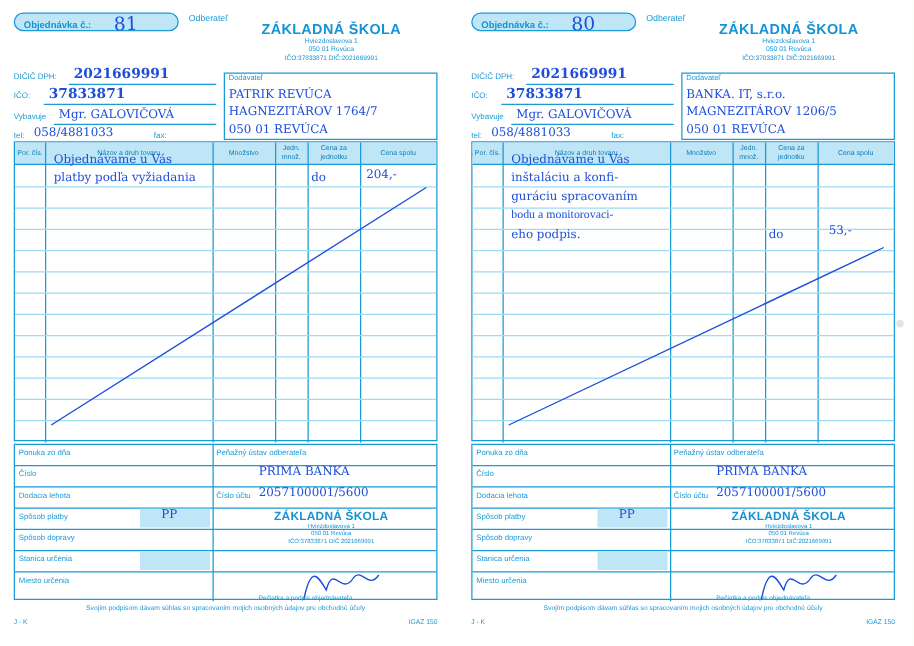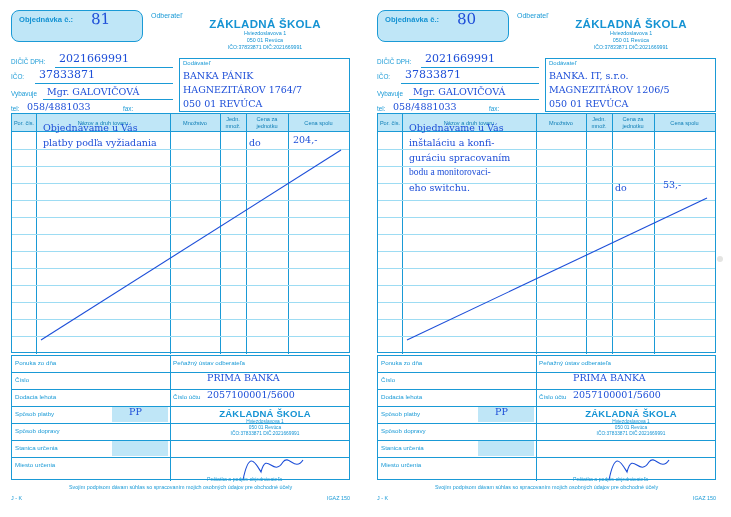--- a/index.html
+++ b/index.html
@@ -21,21 +21,21 @@
     box-sizing:border-box;
   }
   .form.left{left:3px;}
   .form.right{left:369px;}
   .inner{
     position:absolute;left:8px;top:6px;width:339px;height:494px;
   }
   .line{position:absolute;background:#1a9ad6;height:1px;}
   
   .ordbox{
-    position:absolute;left:0;top:0;width:132px;height:32px;
+    position:absolute;left:0;top:0;width:132px;height:15px;
     border:1.3px solid #1a9ad6;border-radius:8px;
     background:#bfe6f7;
     box-sizing:border-box;
   }
   .ordlabel{
     position:absolute;left:7px;top:3.5px;font-size:7.6px;font-weight:bold;color:#1593d3;
   }
   .ordnum{
     position:absolute;left:80px;top:0px;font-size:15px;color:#1d4ed8;
     font-family:"DejaVu Serif", serif;transform:rotate(-2deg);
@@ -49,21 +49,21 @@
   .school .nm{font-size:11.5px;font-weight:bold;color:#1593d3;letter-spacing:0.3px;}
   .school .ad{font-size:5.4px;color:#1593d3;line-height:7px;}
   .school .ic{font-size:5.2px;color:#1593d3;}
   
   .frow{position:absolute;font-size:6.4px;color:#1a9ad6;}
   .hw{
     position:absolute;color:#1d4ed8;
     font-family:"DejaVu Serif", serif;
     white-space:nowrap;
   }
-  .hwbig{font-size:11px;}
+  .hwbig{font-size:11px;font-weight:bold;}
   .hwmed{font-size:9.5px;}
   
   .dodbox{
     position:absolute;left:168px;top:48px;width:171px;height:54px;
     border:1px solid #1a9ad6;box-sizing:border-box;
   }
   .dodlabel{position:absolute;left:3px;top:1px;font-size:6px;color:#1a9ad6;}
   
   .tbl{position:absolute;left:0;top:103px;width:339px;height:240px;border:1px solid #1a9ad6;box-sizing:border-box;}
   .thead{position:absolute;left:0;top:0;width:100%;height:18px;background:#bfe6f7;border-bottom:1px solid #1a9ad6;box-sizing:border-box;}
@@ -124,21 +124,21 @@
 
       <div class="frow" style="left:0;top:111px;">V</div>
       <div class="frow" style="left:72px;top:111px;">dňa</div>
       <div class="line" style="left:8px;top:120px;width:154px;"></div>
       <div class="hw hwmed" style="left:10px;top:107px;">REVÚCEJ</div>
       <div class="hw hwmed" style="left:88px;top:107px;">24.09.2021</div>
 
       <div class="dodbox">
         <span class="dodlabel">Dodávateľ</span>
       </div>
-      <div class="hw hwmed" style="left:172px;top:60px;">BANKA PÁNIK</div>
+      <div class="hw hwmed" style="left:172px;top:60px;">PATRIK REVÚCA</div>
       <div class="hw hwmed" style="left:172px;top:74px;">HAGNEZITÁROV 1764/7</div>
       <div class="hw hwmed" style="left:172px;top:88px;">050 01 REVÚCA</div>
 
       <div class="tbl">
         <div class="thead">
           <div class="th" style="left:0;width:24px;">Por. čís.</div>
           <div class="th" style="left:24px;width:134px;">Názov a druh tovaru</div>
           <div class="th" style="left:158px;width:50px;">Množstvo</div>
           <div class="th" style="left:208px;width:26px;">Jedn. množ.</div>
           <div class="th" style="left:234px;width:42px;">Cena za jednotku</div>
@@ -285,21 +285,21 @@
         <div class="trow" style="top:171px;"></div>
         <div class="trow" style="top:188px;"></div>
         <div class="trow" style="top:205px;"></div>
         <div class="trow" style="top:222px;"></div>
       </div>
 
       <div class="hw hwmed" style="left:32px;top:112px;">Objednávame u Vás</div>
       <div class="hw hwmed" style="left:32px;top:127px;">inštaláciu a konfi-</div>
       <div class="hw hwmed" style="left:32px;top:142px;">guráciu spracovaním</div>
       <div class="hw hwmed" style="left:32px;top:157px;font-family:Liberation Serif, serif;">bodu a monitorovaci-</div>
-      <div class="hw hwmed" style="left:32px;top:172px;">eho switchu.</div>
+      <div class="hw hwmed" style="left:32px;top:172px;">eho podpis.</div>
       <div class="hw hwmed" style="left:238px;top:172px;">do</div>
       <div class="hw hwmed" style="left:286px;top:169px;">53,-</div>
 
       <svg class="diag" width="339" height="500">
         <line x1="30" y1="330" x2="330" y2="188" stroke="#1d4ed8" stroke-width="1.1"></line>
       </svg>
 
       <div class="bot">
         <div class="bvl" style="left:158px;"></div>
         <div class="bl" style="top:16px;"></div>

